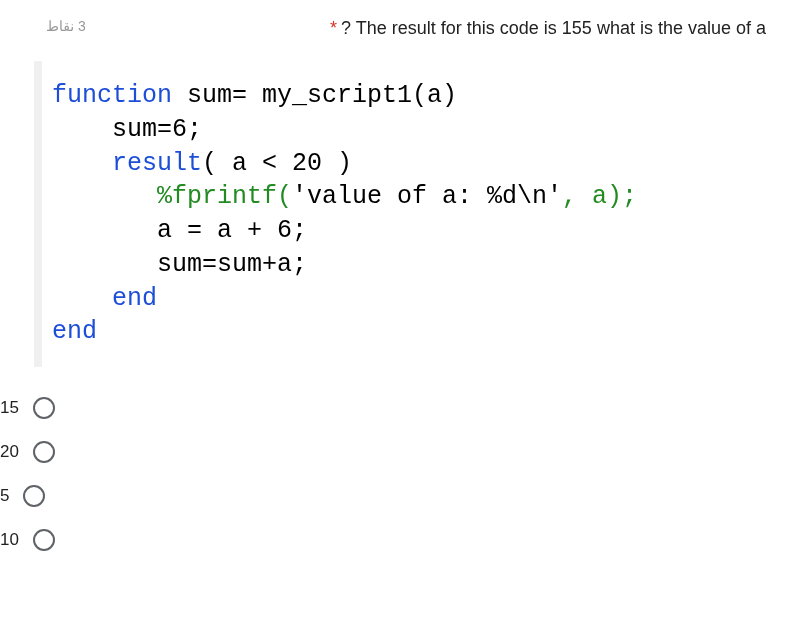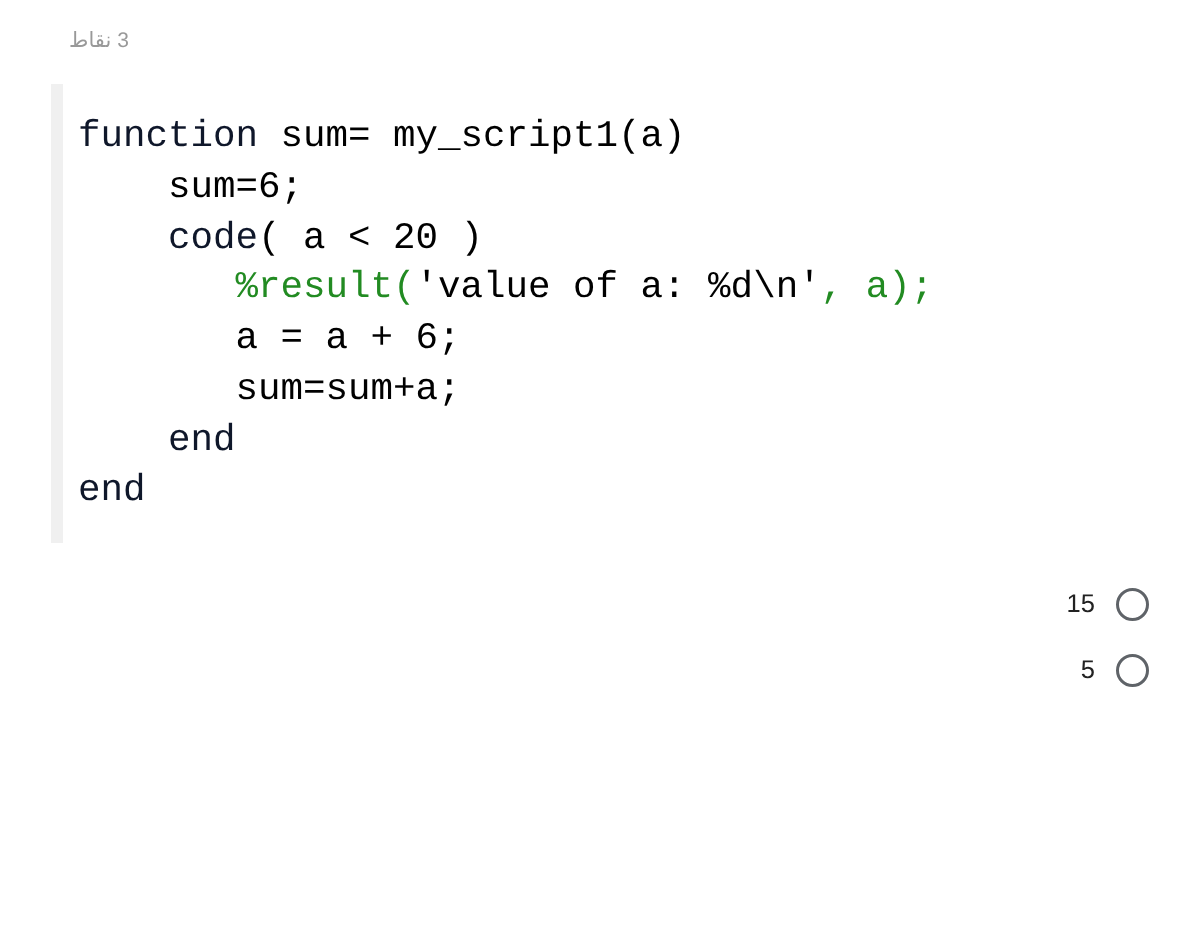--- a/index.html
+++ b/index.html
@@ -48,30 +48,29 @@
       background: #f0f0f0;
     }
     .code-block {
       font-family: 'Consolas', 'Courier New', monospace;
       font-size: 25px;
       line-height: 1.35;
       white-space: pre;
       color: #000;
       position: relative;
     }
-    .kw { color: #0f172a; }
+    .kw { color: #1d4ed8; }
     .str { color: #000000; }
     .comment { color: #228B22; }
     .options {
       margin-top: 30px;
       padding-right: 28px;
     }
     .option-row {
       display: flex;
-      justify-content: flex-end;
       align-items: center;
       margin-bottom: 22px;
       gap: 14px;
     }
     .option-label {
       font-size: 17px;
       color: #222;
     }
     .radio {
       width: 22px;
@@ -80,36 +79,47 @@
       border-radius: 50%;
       background: #fff;
       cursor: pointer;
     }
   </style>
 </head>
 <body>
 
 <div class="header">
   <span class="points">3 نقاط</span>
+  <span class="question-text">
+    <span class="asterisk">*</span><span>? The result for this code is 155 what is the value of a</span>
+  </span>
 </div>
 
 <div class="code-container">
   <div class="code-border-left"></div>
   <div class="code-block"><span class="kw">function</span><span> sum= my_script1(a)</span>
 <span>    sum=6;</span>
-<span>    </span><span class="kw">code</span><span>( a &lt; 20 )</span>
-<span class="comment">       %result(</span><span class="str">'value of a: %d\n'</span><span class="comment">, a);</span>
+<span>    </span><span class="kw">result</span><span>( a &lt; 20 )</span>
+<span class="comment">       %fprintf(</span><span class="str">'value of a: %d\n'</span><span class="comment">, a);</span>
 <span>       a = a + 6;</span>
 <span>       sum=sum+a;</span>
 <span>    </span><span class="kw">end</span>
 <span class="kw">end</span></div>
 </div>
 
 <div class="options">
   <div class="option-row">
     <span class="option-label">15</span>
     <div class="radio"></div>
   </div>
   <div class="option-row">
+    <span class="option-label">20</span>
+    <div class="radio"></div>
+  </div>
+  <div class="option-row">
     <span class="option-label">5</span>
+    <div class="radio"></div>
+  </div>
+  <div class="option-row">
+    <span class="option-label">10</span>
     <div class="radio"></div>
   </div>
 </div>
 
 </body></html>

